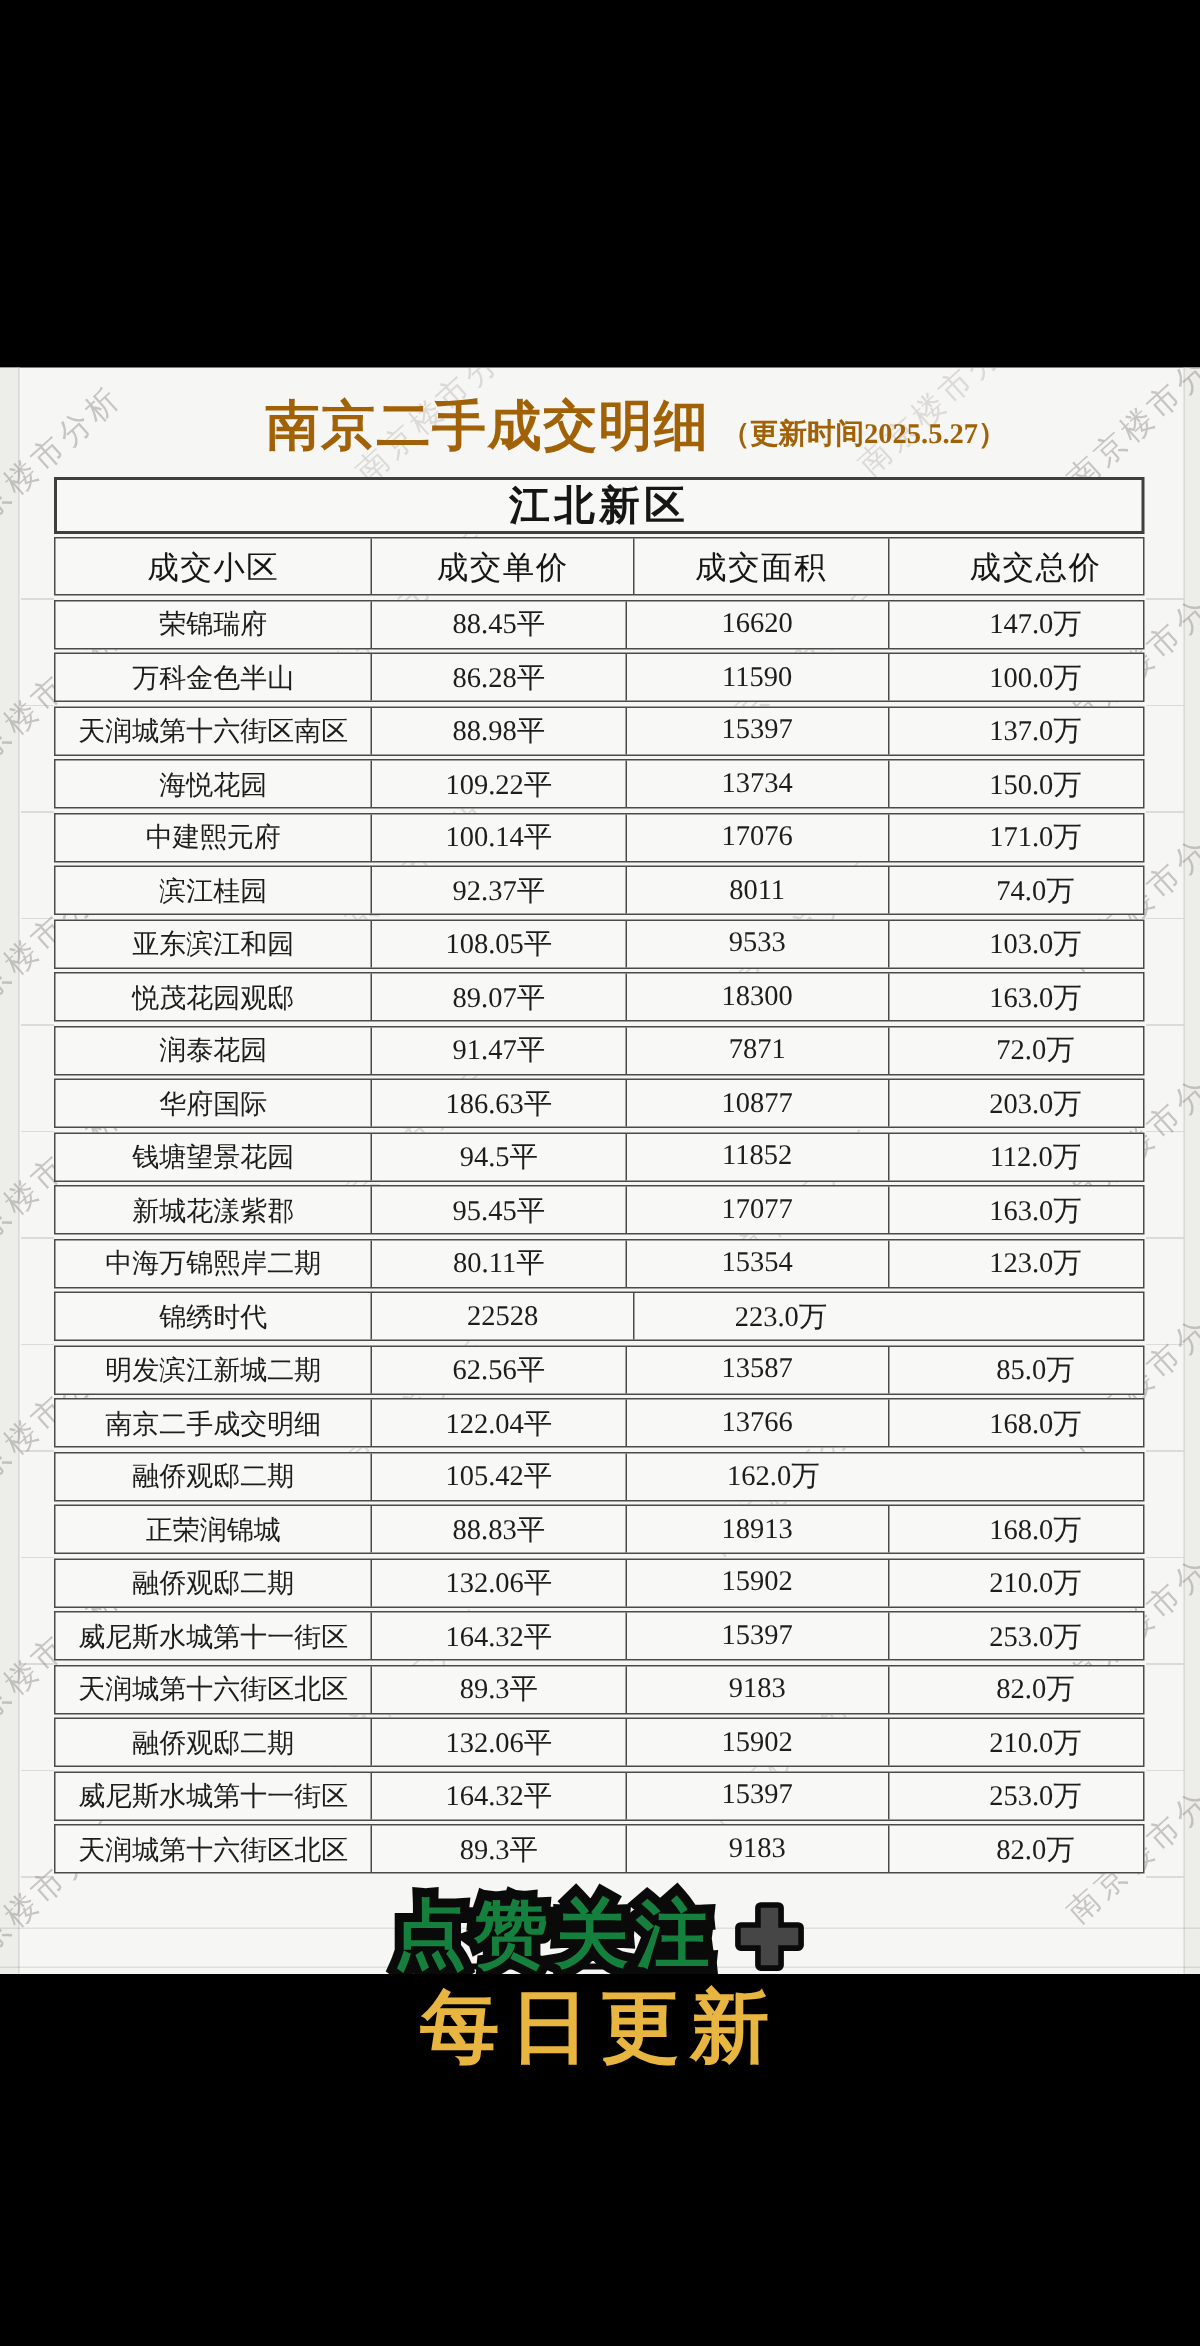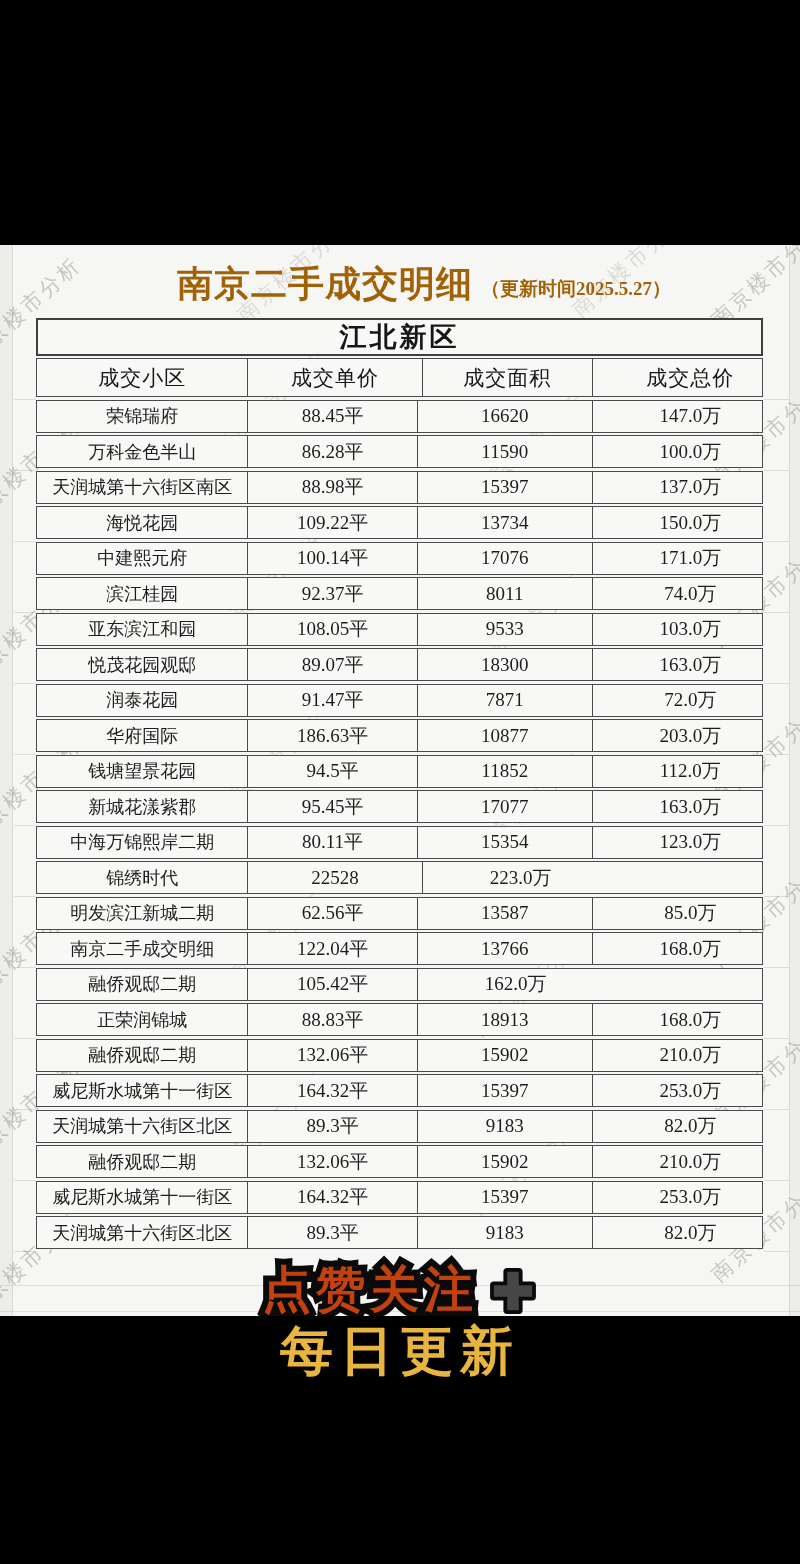--- a/index.html
+++ b/index.html
@@ -70,23 +70,24 @@
   .t-cell.c3 { width:23.5%; border-left:1.5px solid #4a4a4a; font-size:19px;padding-left:26px; }
   .t-row.header .t-cell { font-size:21px; letter-spacing:1px; color:#161616; }
   
   .cta {
     position:absolute; left:0; top:1014px; width:800px; height:62px;
     display:flex; align-items:center; justify-content:center; gap:10px;
   }
   .cta-text {
     font-family:"DejaVu Sans","Liberation Sans",sans-serif;
     font-size:49px; font-weight:bold; letter-spacing:5px;
-    color:#c2410c;
+    color:#15803d;
     -webkit-text-stroke:12px #0a0a0a;
     paint-order:stroke fill;
+    text-decoration:underline;
   }
   .plus-icon { width:50px; height:50px; margin-top:2px; }
   
   .daily {
     margin-top:0; text-align:center;
     font-family:"DejaVu Sans","Liberation Sans",sans-serif;
     font-size:53px; font-weight:bold; letter-spacing:7px;
     color:#e8b640;
   }
 </style>

